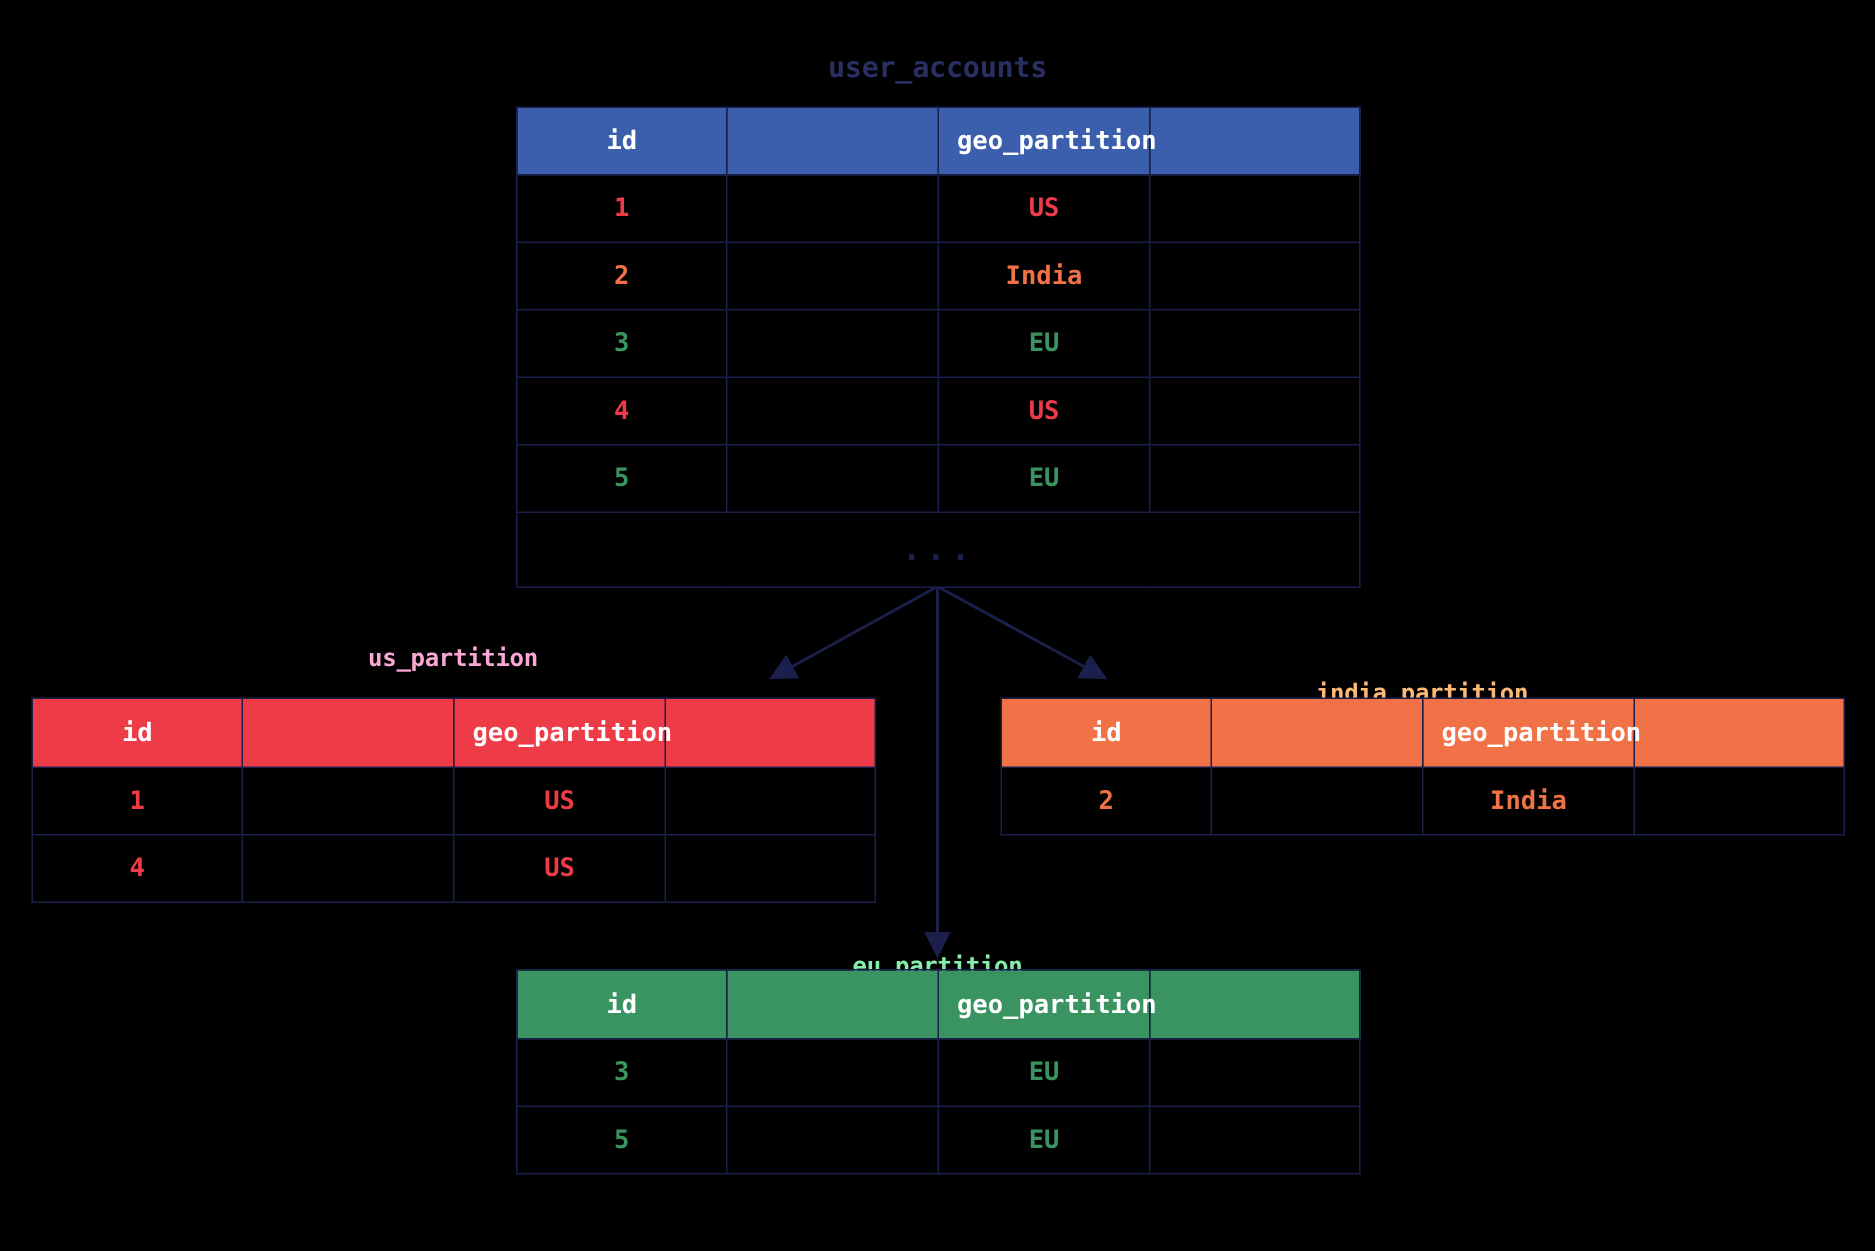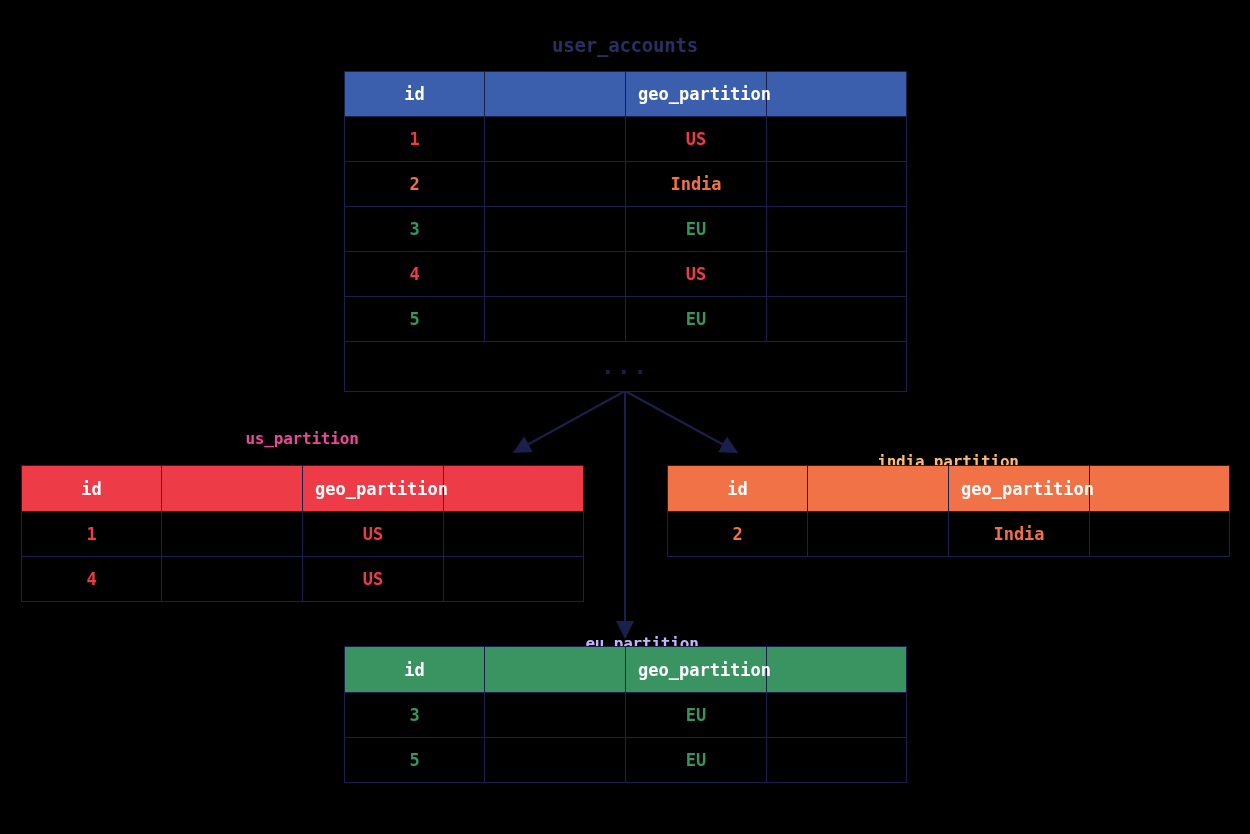--- a/index.html
+++ b/index.html
@@ -49,23 +49,23 @@
   .title-main-b {
     left: 625px;
     top: 34px;
     transform: translateX(-50%);
     color: #2a2f63;
   }
   .title-sub {
     font-size: 16px;
     font-weight: bold;
   }
-  .title-red  { left: 302px; top: 429px; transform: translateX(-50%); color: #ec4899; }
+  .title-red  { left: 302px; top: 429px; transform: translateX(-50%); color: #f9a8d4; }
   .title-org  { left: 948px; top: 452px; transform: translateX(-50%); color: #fdba74; }
-  .title-grn  { left: 642px; top: 634px; transform: translateX(-50%); color: #c4b5fd; }
+  .title-grn  { left: 625px; top: 634px; transform: translateX(-50%); color: #86efac; }
 
   
   .tbl {
     position: absolute;
     border-collapse: collapse;
     table-layout: fixed;
   }
   .tbl td, .tbl th {
     border: 1px solid #1b1f4b;
     text-align: center;

